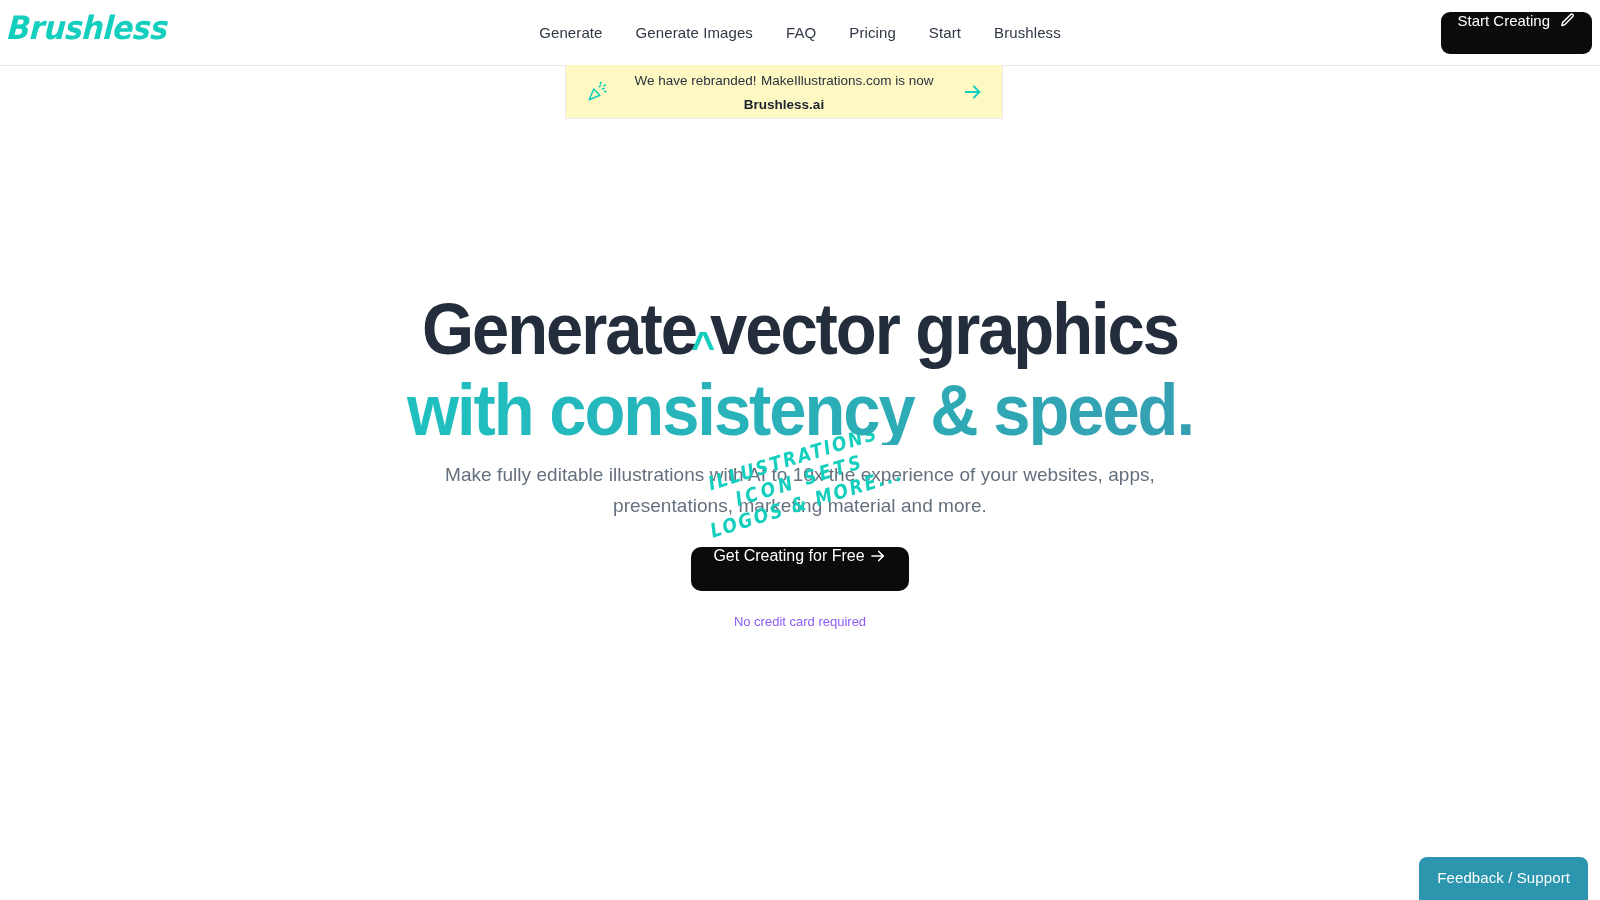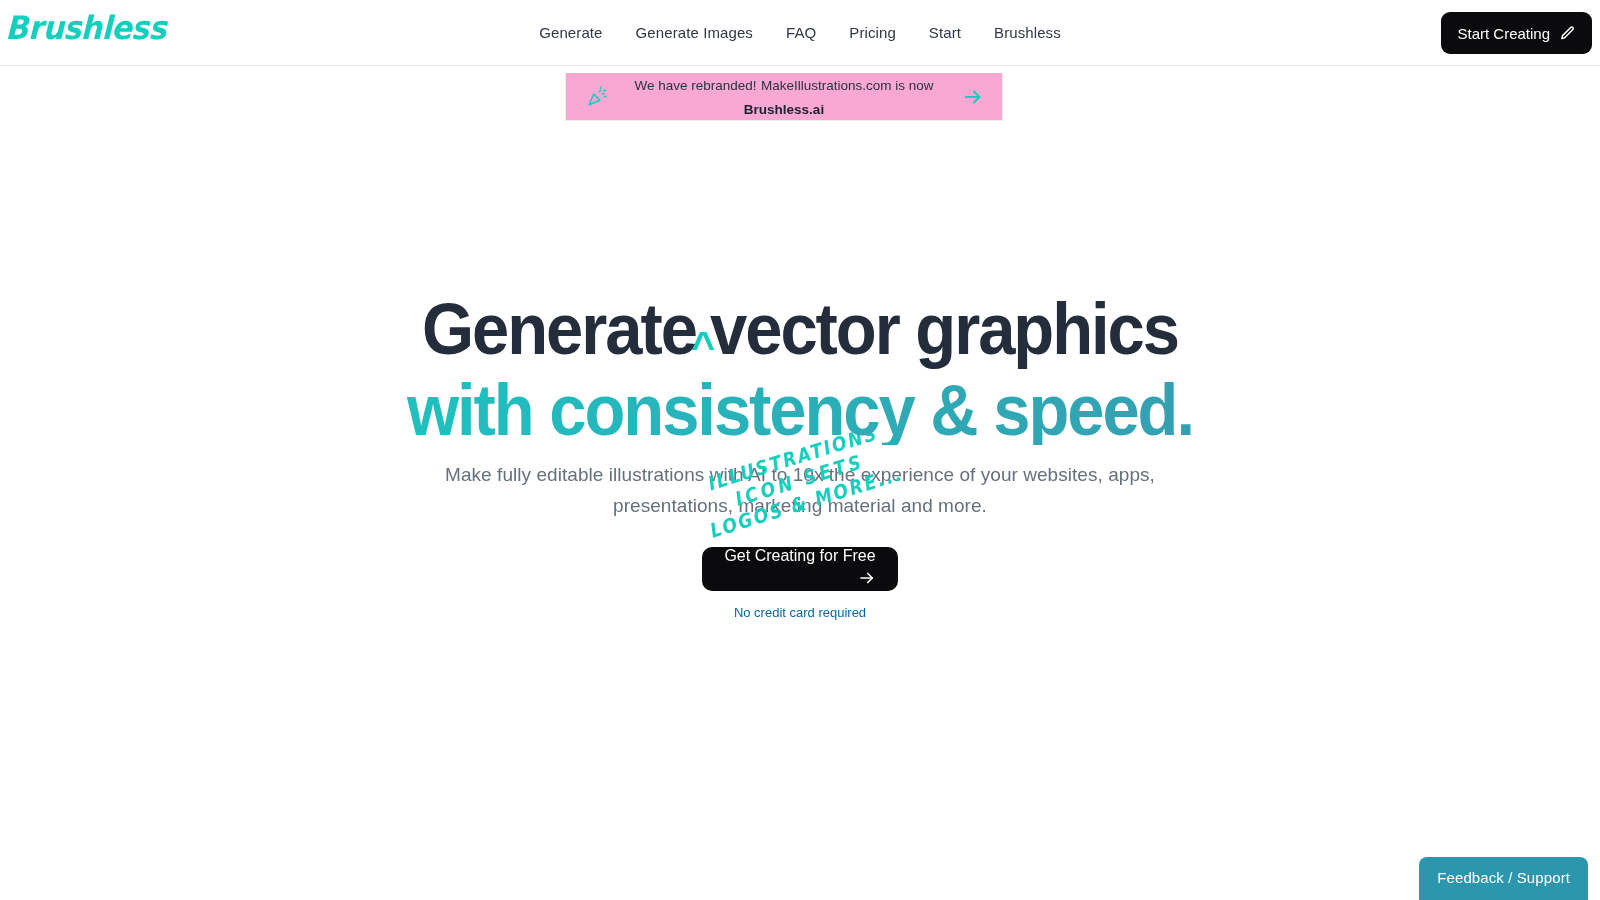--- a/index.html
+++ b/index.html
@@ -68,34 +68,34 @@
     top: 12px;
     height: 42px;
     padding: 0 16px;
     background: #0b0b0d;
     color: #ffffff;
     border: none;
     border-radius: 9px;
     font-family: "Liberation Sans", sans-serif;
     font-size: 15px;
     display: flex;
-    align-items: center;
+    align-items: flex-start;
     gap: 9px;
     cursor: pointer;
   }
   .start-btn svg { display: block; }
 
   
   .banner {
     position: absolute;
     left: 565px;
-    top: 73px;
+    top: 65px;
     width: 438px;
-    height: 48px;
-    background: #f9a8d4;
+    height: 54px;
+    background: #fef9c3;
     border-left: 1px solid #ececee;
     border-right: 1px solid #ececee;
     border-bottom: 1px solid #ececee;
     display: flex;
     align-items: center;
     padding: 0 14px 0 18px;
     cursor: pointer;
   }
 
   .banner-icon { width: 26px; flex: 0 0 26px; display: flex; align-items: center; justify-content: center; }
@@ -182,39 +182,38 @@
     font-size: 19px;
     line-height: 31px;
     color: #64707D;
     letter-spacing: 0.05px;
   }
 
   .cta-wrap { text-align: center; margin-top: 26px; }
 
   .cta-btn {
     display: inline-flex;
-    align-items: flex-end;
+    align-items: flex-start;
     gap: 4px;
     height: 44px;
     padding: 0 22px;
     background: #0b0b0d;
     color: #ffffff;
     border: none;
     border-radius: 10px;
     font-family: "Liberation Sans", sans-serif;
     font-size: 16px;
     cursor: pointer;
-    flex-direction: column;
   }
 
   .no-card {
-    margin-top: 14px;
+    margin-top: 23px;
     text-align: center;
     font-size: 13px;
-    color: #0369a1;
+    color: #8b5cf6;
   }
 
   
   .feedback {
     position: fixed;
     right: 12px;
     bottom: 0;
     background: #2B96AD;
     color: #ffffff;
     font-size: 15px;

